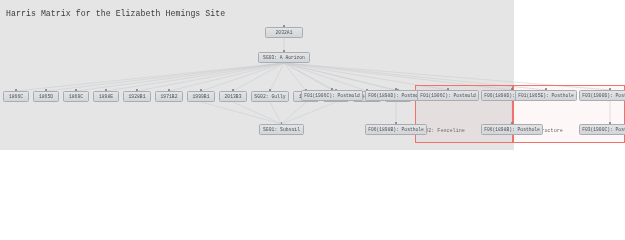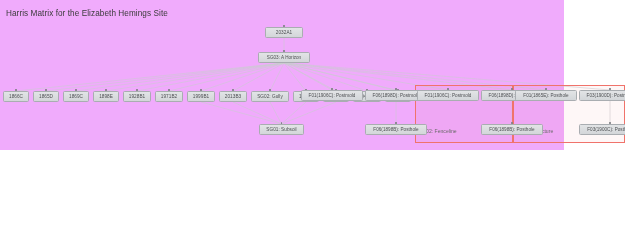--- a/index.html
+++ b/index.html
@@ -1,19 +1,19 @@
 <!DOCTYPE html>
 <html><head>
 <meta charset="utf-8">
 <style>
   html,body{margin:0;padding:0;background:#ffffff;}
   body{width:625px;height:150px;overflow:hidden;
        font-family:"Liberation Sans",sans-serif;
        -webkit-font-smoothing:antialiased;}
-  #stage{position:relative;width:564px;height:150px;background:#f0abfc;}
+  #stage{position:relative;width:514px;height:150px;background:#e5e5e5;font-family:Liberation Mono, monospace;}
 
   #title{position:absolute;left:6px;top:9px;font-size:8.2px;color:#3b3b3b;
          letter-spacing:.07px;white-space:nowrap;}
 
   svg#edges{position:absolute;left:0;top:0;width:625px;height:150px;}
 
   .grp{position:absolute;border:1.2px solid #f0736b;background:rgba(240,115,107,0.055);
        box-sizing:border-box;}
   .grp-label{position:absolute;font-size:5.1px;color:#6a6a6a;white-space:nowrap;}
 

